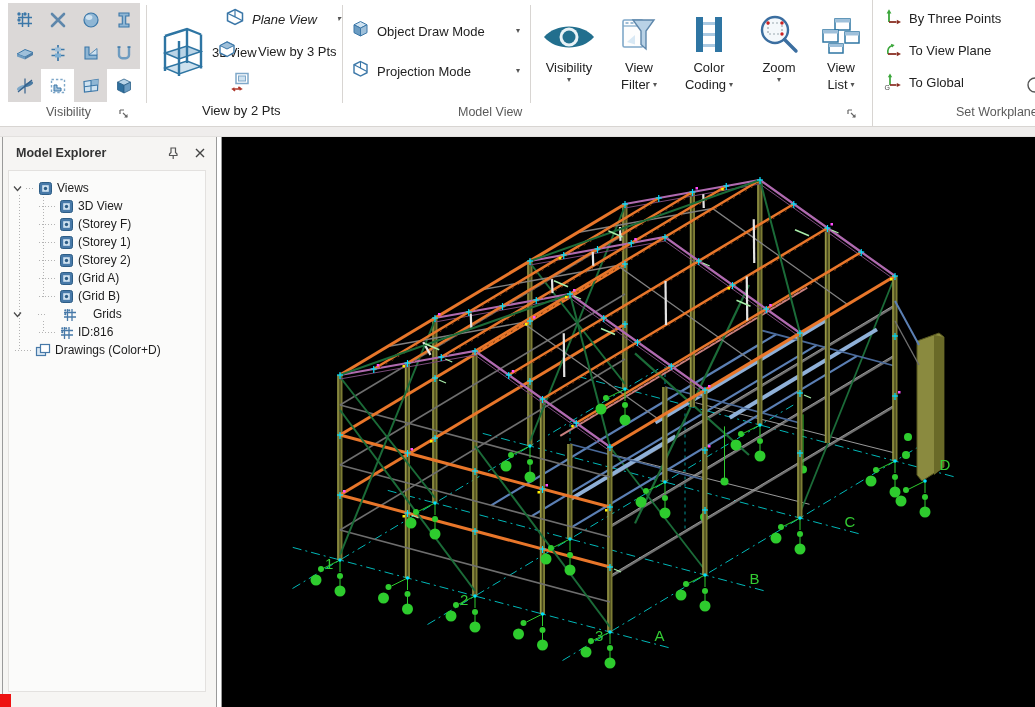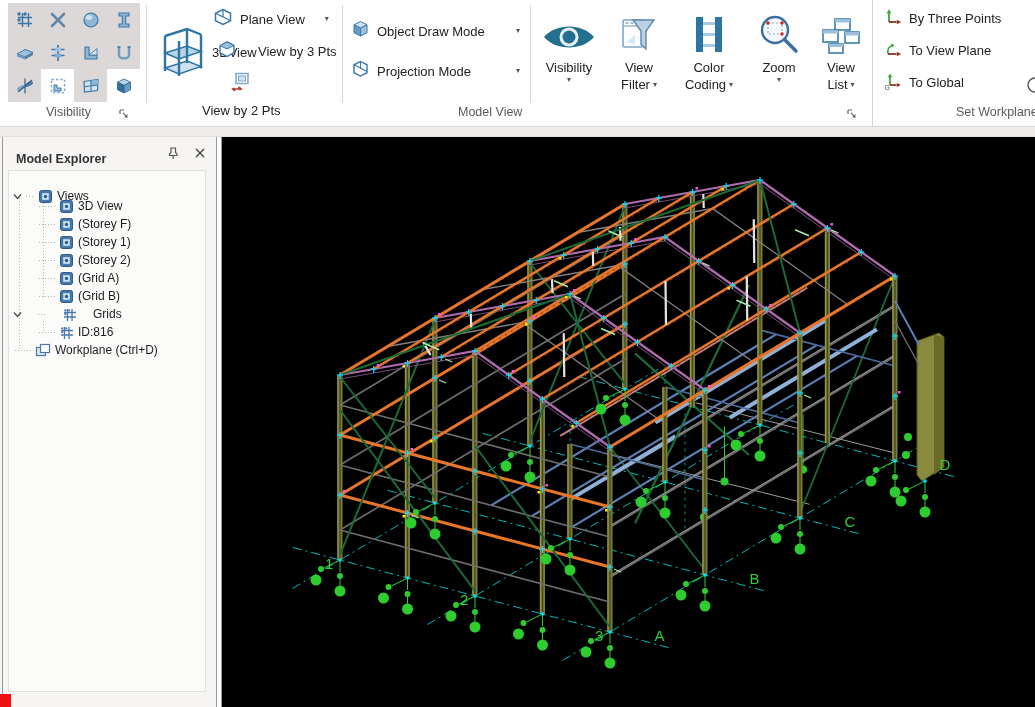--- a/index.html
+++ b/index.html
@@ -25,21 +25,21 @@
   .tool-btn .ic{height:52px;display:flex;align-items:flex-end;justify-content:center;padding-top:8px;box-sizing:border-box;}
   .tool-btn .l1{margin-top:4px;line-height:17px;}
   .tool-btn .l2{line-height:17px;display:flex;align-items:center;gap:3px;}
   .arrow{font-size:8px;color:#555;line-height:8px;}
   .launcher{position:absolute;width:12px;height:12px;cursor:pointer;}
   .wp-item{position:absolute;display:flex;align-items:center;gap:7px;font-size:13px;color:#222;
            height:24px;cursor:pointer;white-space:nowrap;}
   
   .panel{position:absolute;left:0;top:137px;width:216px;height:570px;background:#f6f5f3;}
   .edge{position:absolute;background:#9a9a9a;}
-  .panel-title{position:absolute;left:16px;top:15px;font-size:12.5px;font-weight:bold;color:#333;}
+  .panel-title{position:absolute;left:16px;top:9px;font-size:12.5px;font-weight:bold;color:#333;}
   .panel-btn{position:absolute;top:7px;width:18px;height:18px;display:flex;align-items:center;
              justify-content:center;cursor:pointer;}
   .treebox{position:absolute;left:8px;top:33px;width:198px;height:522px;background:#fbfbfa;
            border:1px solid #e3e1df;box-sizing:border-box;overflow:hidden;}
   .trow{position:absolute;left:0;height:18px;display:flex;align-items:center;gap:4px;
         font-size:12px;color:#1d1d1d;white-space:nowrap;cursor:pointer;width:100%;}
   .dot-v{position:absolute;width:1px;background-image:linear-gradient(#b3b3b3 1px,transparent 1px);
          background-size:1px 3px;}
   .dot-h{height:1px;background-image:linear-gradient(90deg,#b3b3b3 1px,transparent 1px);
          background-size:3px 1px;flex:0 0 auto;}
@@ -149,21 +149,21 @@
           <path d="M7 13L29 6l14 5.5" fill="none" stroke="#2e75a3" stroke-width="2.4"></path>
           <polygon points="7,30 29,23 43,28.5 21,36" fill="#aecde2" fill-opacity="0.85" stroke="#2e75a3" stroke-width="1.6"></polygon>
           <polygon points="7,45 29,38 43,43.5 21,51" fill="#aecde2" fill-opacity="0.6" stroke="#2e75a3" stroke-width="1.4"></polygon>
           <path d="M7 13v35M29 6v34M43 11.5v34M21 18v35" fill="none" stroke="#2e75a3" stroke-width="2.4"></path>
         </svg>
       </span>
       <span>3D</span>
       <span>View</span>
     </div>
 
-    <div class="menu-btn" style="left:212px;top:6px;width:122px;">
+    <div class="menu-btn" style="left:224px;top:6px;width:122px;font-style:italic;">
       <span><svg width="22" height="22" viewBox="0 0 22 22">
             <path d="M11 2.5l7.5 3.8v7.4L11 17.5l-7.5-3.8V6.3z" fill="#fff" stroke="#3b77a8" stroke-width="1.5"></path>
             <path d="M11 2.5v7.4l7.5 3.8M11 9.9L3.5 6.3" fill="none" stroke="#3b77a8" stroke-width="1.2"></path>
           </svg></span>
       <span>Plane View</span>
       <span class="arrow" style="margin-left:14px;">▾</span>
     </div>
     <div class="menu-btn" style="left:216px;top:38px;gap:20px;">
       <span><svg width="22" height="22" viewBox="0 0 22 22">
             <path d="M11 3l7 3.5v7L11 17.5 4 14v-7z" fill="#fff" stroke="#3b77a8" stroke-width="1.4"></path>
@@ -337,21 +337,21 @@
     </div>
     <div class="panel-btn" style="left:191px;">
       <svg width="12" height="12" viewBox="0 0 12 12">
           <path d="M2 2l8 8M10 2l-8 8" stroke="#444" stroke-width="1.4"></path>
         </svg>
     </div>
     <div class="treebox" id="tree">
       <div class="dot-v" style="left:10px;top:24px;height:156px;"></div>
       <div class="dot-v" style="left:34px;top:26px;height:100px;"></div>
       <div class="dot-v" style="left:34px;top:150px;height:12px;"></div>
-    <div class="trow" style="top: 16px;">
+    <div class="trow" style="top: 8px;">
           <span style="margin-left:4px"><svg width="9" height="7" viewBox="0 0 9 7">
               <polyline points="1,1.5 4.5,5.5 8,1.5" fill="none" stroke="#4a4a4a" stroke-width="1.2"></polyline>
             </svg></span>
           <span class="dot-h" style="width:8px"></span>
           <span style="display:flex">
             <svg width="15" height="15" viewBox="0 0 15 15">
               <rect x="1.5" y="1.5" width="12" height="12" rx="2" fill="#4779a8" stroke="#2d5d86"></rect>
               <rect x="4.2" y="4.2" width="6.6" height="6.6" fill="#cfe2f0"></rect>
               <circle cx="7.5" cy="7.5" r="1.7" fill="#2d5d86"></circle>
             </svg>
@@ -452,21 +452,21 @@
           <span>ID:816</span>
         </div>
         <div class="trow" style="top: 170px;">
           <span class="dot-h" style="margin-left:6px;width:16px"></span>
           <span style="display:flex">
             <svg width="16" height="15" viewBox="0 0 16 15">
               <rect x="1.5" y="4.5" width="9" height="8" fill="#dce9f4" stroke="#4779a8" stroke-width="1.2"></rect>
               <rect x="5.5" y="1.5" width="9" height="8" fill="#fff" stroke="#4779a8" stroke-width="1.2"></rect>
             </svg>
           </span>
-          <span>Workplane (Ctrl+D)</span>
+          <span>Drawings (Color+D)</span>
         </div>
       </div>
   </div>
   <div class="edge" style="left:2px;top:137px;width:1px;height:570px;"></div>
   <div class="edge" style="left:216px;top:137px;width:1px;height:570px;"></div>
   <div class="edge" style="left:221px;top:137px;width:1px;height:570px;"></div>
   <div class="red-dot"></div>
 
   <div class="viewport">
     <svg id="model-svg" width="813" height="570" viewBox="0 0 813 570">

